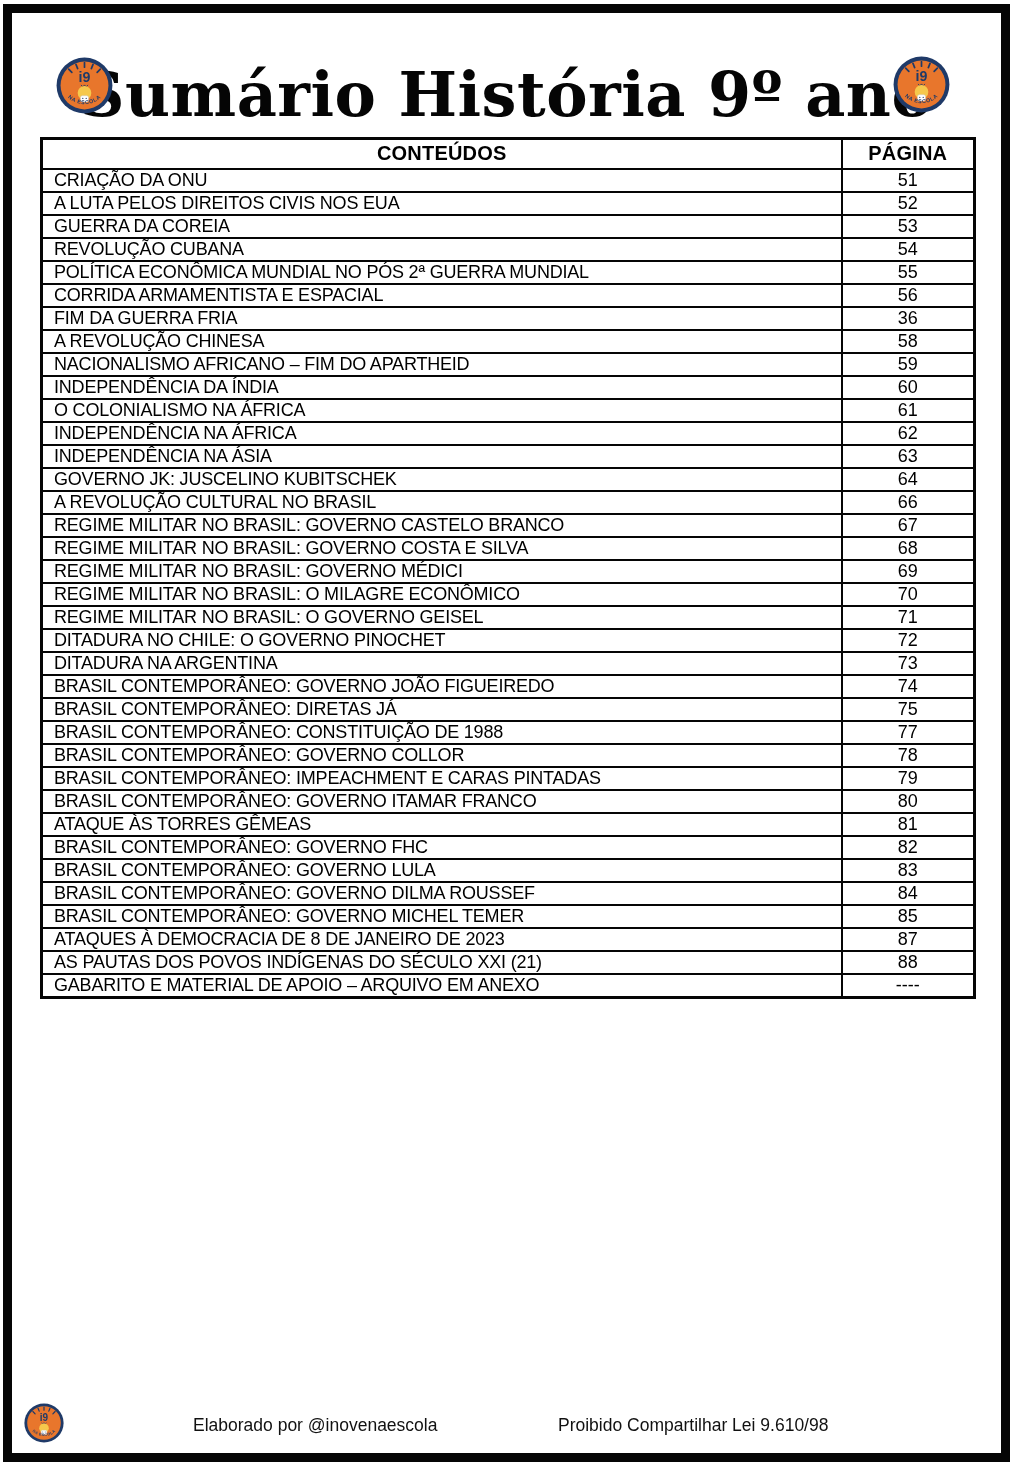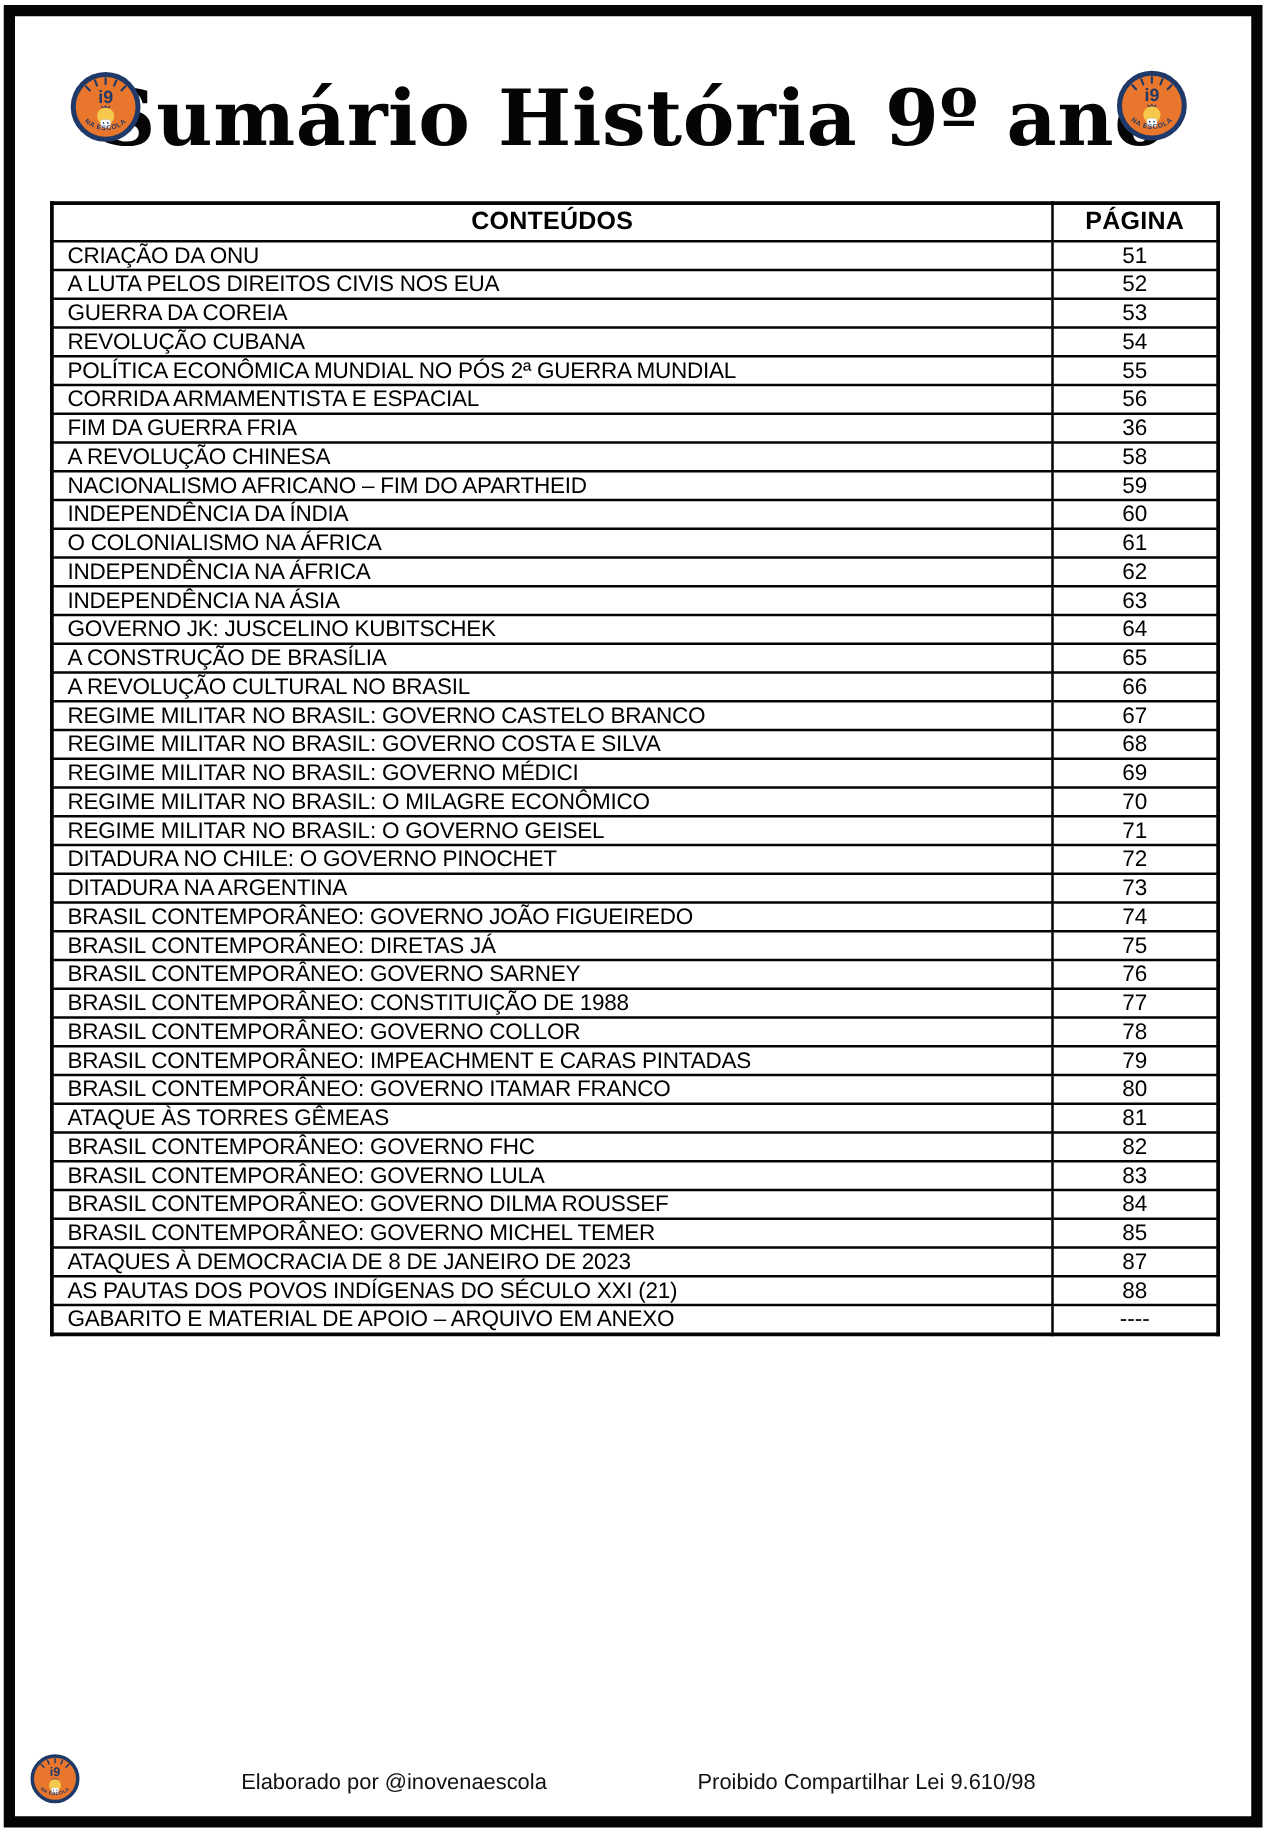--- a/index.html
+++ b/index.html
@@ -44,21 +44,21 @@
     border-collapse: collapse;
     table-layout: fixed;
     z-index: 1;
   }
   table.toc th, table.toc td {
     border: 2px solid #050505;
     vertical-align: middle;
     overflow: hidden;
     white-space: nowrap;
   }
-  table.toc { border: 3px solid #050505; margin-top: 24px; }
+  table.toc { border: 3px solid #050505; }
   th.col-content, td.col-content { width: 800px; }
   th.col-page, td.col-page { width: 133px; text-align: center; }
   table.toc thead tr { height: 30px; }
   table.toc thead th {
     font-size: 20px; font-weight: bold; text-align: center;
     letter-spacing: 0.2px;
   }
   table.toc tbody tr { height: 20px; }
   table.toc tbody td { font-size: 18px; }
   table.toc tbody td.col-content { padding-left: 11px; letter-spacing: -0.2px; }
@@ -189,24 +189,20 @@
       </tr>
       <tr>
         <td class="col-content">INDEPENDÊNCIA NA ÁSIA</td>
         <td class="col-page">63</td>
       </tr>
       <tr>
         <td class="col-content">GOVERNO JK: JUSCELINO KUBITSCHEK</td>
         <td class="col-page">64</td>
       </tr>
       <tr>
-        <td class="col-content">A CONSTRUÇÃO DE BRASÍLIA</td>
-        <td class="col-page">65</td>
-      </tr>
-      <tr>
         <td class="col-content">A REVOLUÇÃO CULTURAL NO BRASIL</td>
         <td class="col-page">66</td>
       </tr>
       <tr>
         <td class="col-content">REGIME MILITAR NO BRASIL: GOVERNO CASTELO BRANCO</td>
         <td class="col-page">67</td>
       </tr>
       <tr>
         <td class="col-content">REGIME MILITAR NO BRASIL: GOVERNO COSTA E SILVA</td>
         <td class="col-page">68</td>
@@ -231,24 +227,20 @@
         <td class="col-content">DITADURA NA ARGENTINA</td>
         <td class="col-page">73</td>
       </tr>
       <tr>
         <td class="col-content">BRASIL CONTEMPORÂNEO: GOVERNO JOÃO FIGUEIREDO</td>
         <td class="col-page">74</td>
       </tr>
       <tr>
         <td class="col-content">BRASIL CONTEMPORÂNEO: DIRETAS JÁ</td>
         <td class="col-page">75</td>
-      </tr>
-      <tr>
-        <td class="col-content">BRASIL CONTEMPORÂNEO: GOVERNO SARNEY</td>
-        <td class="col-page">76</td>
       </tr>
       <tr>
         <td class="col-content">BRASIL CONTEMPORÂNEO: CONSTITUIÇÃO DE 1988</td>
         <td class="col-page">77</td>
       </tr>
       <tr>
         <td class="col-content">BRASIL CONTEMPORÂNEO: GOVERNO COLLOR</td>
         <td class="col-page">78</td>
       </tr>
       <tr>

